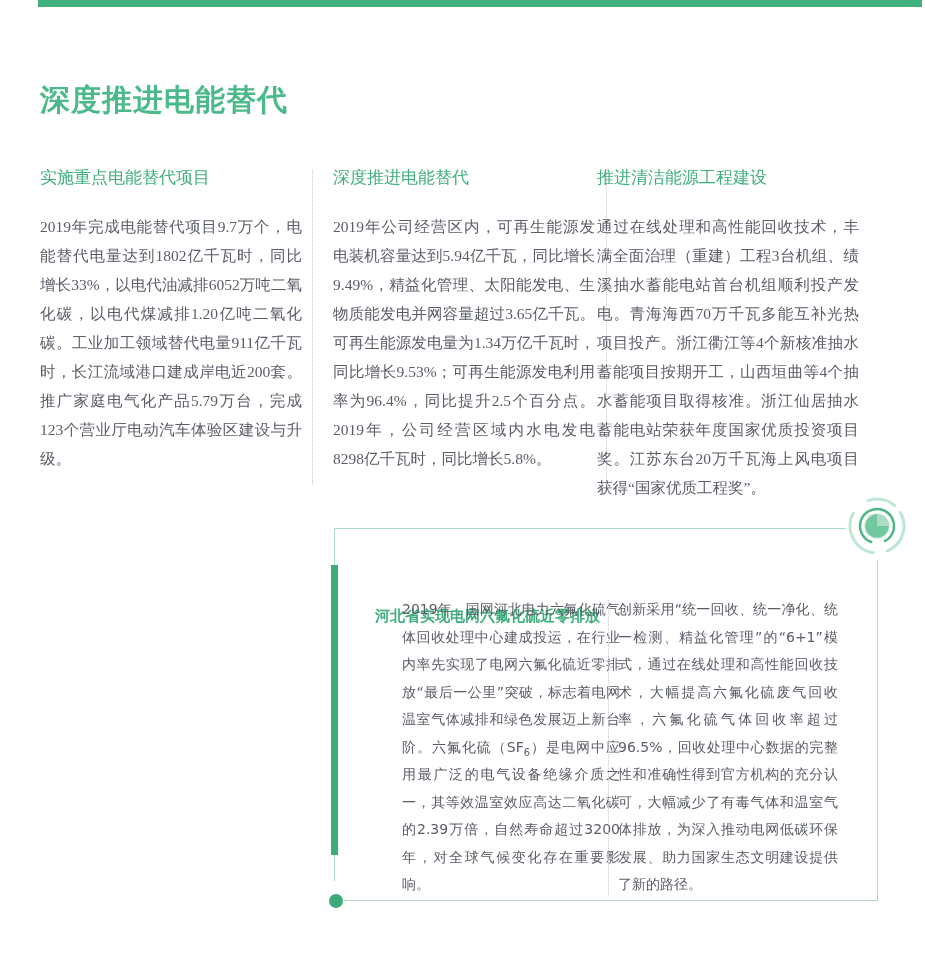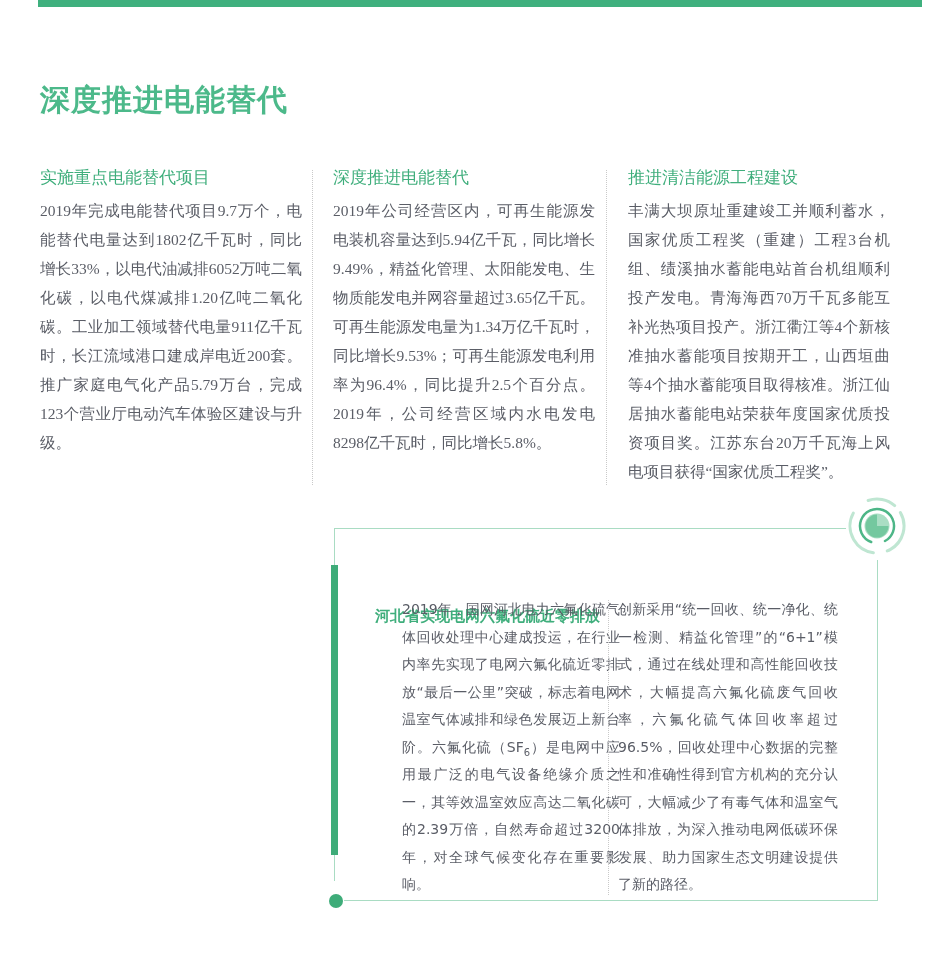--- a/index.html
+++ b/index.html
@@ -30,25 +30,25 @@
     position:absolute;left:40px;top:82px;
     font-size:30px;font-weight:bold;letter-spacing:1px;
     color:var(--title-green);
     line-height:36px;
   }
   .col{
     position:absolute;top:166px;width:262px;
   }
   .col-1{left:40px;}
   .col-2{left:333px;}
-  .col-3{left:628px;}
+  .col-3{left:597px;}
   .col-heading{
     font-size:17px;font-weight:normal;
     color:var(--heading-green);
-    line-height:22px;margin-bottom:8px;
+    line-height:22px;margin-bottom:24px;
   }
   .col-body{
     font-size:15.5px;color:var(--body-gray);
     line-height:29px;text-align:justify;
     text-justify:inter-ideograph;
     font-family:Liberation Serif, serif;
   }
   .v-dotted{
     position:absolute;width:0;
     border-left:1px dotted var(--dot-line);
@@ -98,21 +98,21 @@
 
   <div class="col col-2">
     <h3 class="col-heading">深度推进电能替代</h3>
     <p class="col-body">2019年公司经营区内，可再生能源发电装机容量达到5.94亿千瓦，同比增长9.49%，精益化管理、太阳能发电、生物质能发电并网容量超过3.65亿千瓦。可再生能源发电量为1.34万亿千瓦时，同比增长9.53%；可再生能源发电利用率为96.4%，同比提升2.5个百分点。2019年，公司经营区域内水电发电8298亿千瓦时，同比增长5.8%。</p>
   </div>
 
   <div class="v-dotted divider-2"></div>
 
   <div class="col col-3">
     <h3 class="col-heading">推进清洁能源工程建设</h3>
-    <p class="col-body">丰满大坝原址重建竣工并顺利蓄水，国家优质工程奖（重建）工程3台机组、绩溪抽水蓄能电站首台机组顺利投产发电。青海海西70万千瓦多能互补光热项目投产。浙江衢江等4个新核准抽水蓄能项目按期开工，山西垣曲等4个抽水蓄能项目取得核准。浙江仙居抽水蓄能电站荣获年度国家优质投资项目奖。江苏东台20万千瓦海上风电项目获得“国家优质工程奖”。</p>
+    <p class="col-body">通过在线处理和高性能回收技术，丰满全面治理（重建）工程3台机组、绩溪抽水蓄能电站首台机组顺利投产发电。青海海西70万千瓦多能互补光热项目投产。浙江衢江等4个新核准抽水蓄能项目按期开工，山西垣曲等4个抽水蓄能项目取得核准。浙江仙居抽水蓄能电站荣获年度国家优质投资项目奖。江苏东台20万千瓦海上风电项目获得“国家优质工程奖”。</p>
   </div>
 
   <div class="box-top-line"></div>
   <div class="box-right-line"></div>
   <div class="box-bottom-line"></div>
   <div class="box-left-thin-top"></div>
   <div class="box-left-thick"></div>
   <div class="box-left-thin-bottom"></div>
   <div class="box-dot"></div>
 

